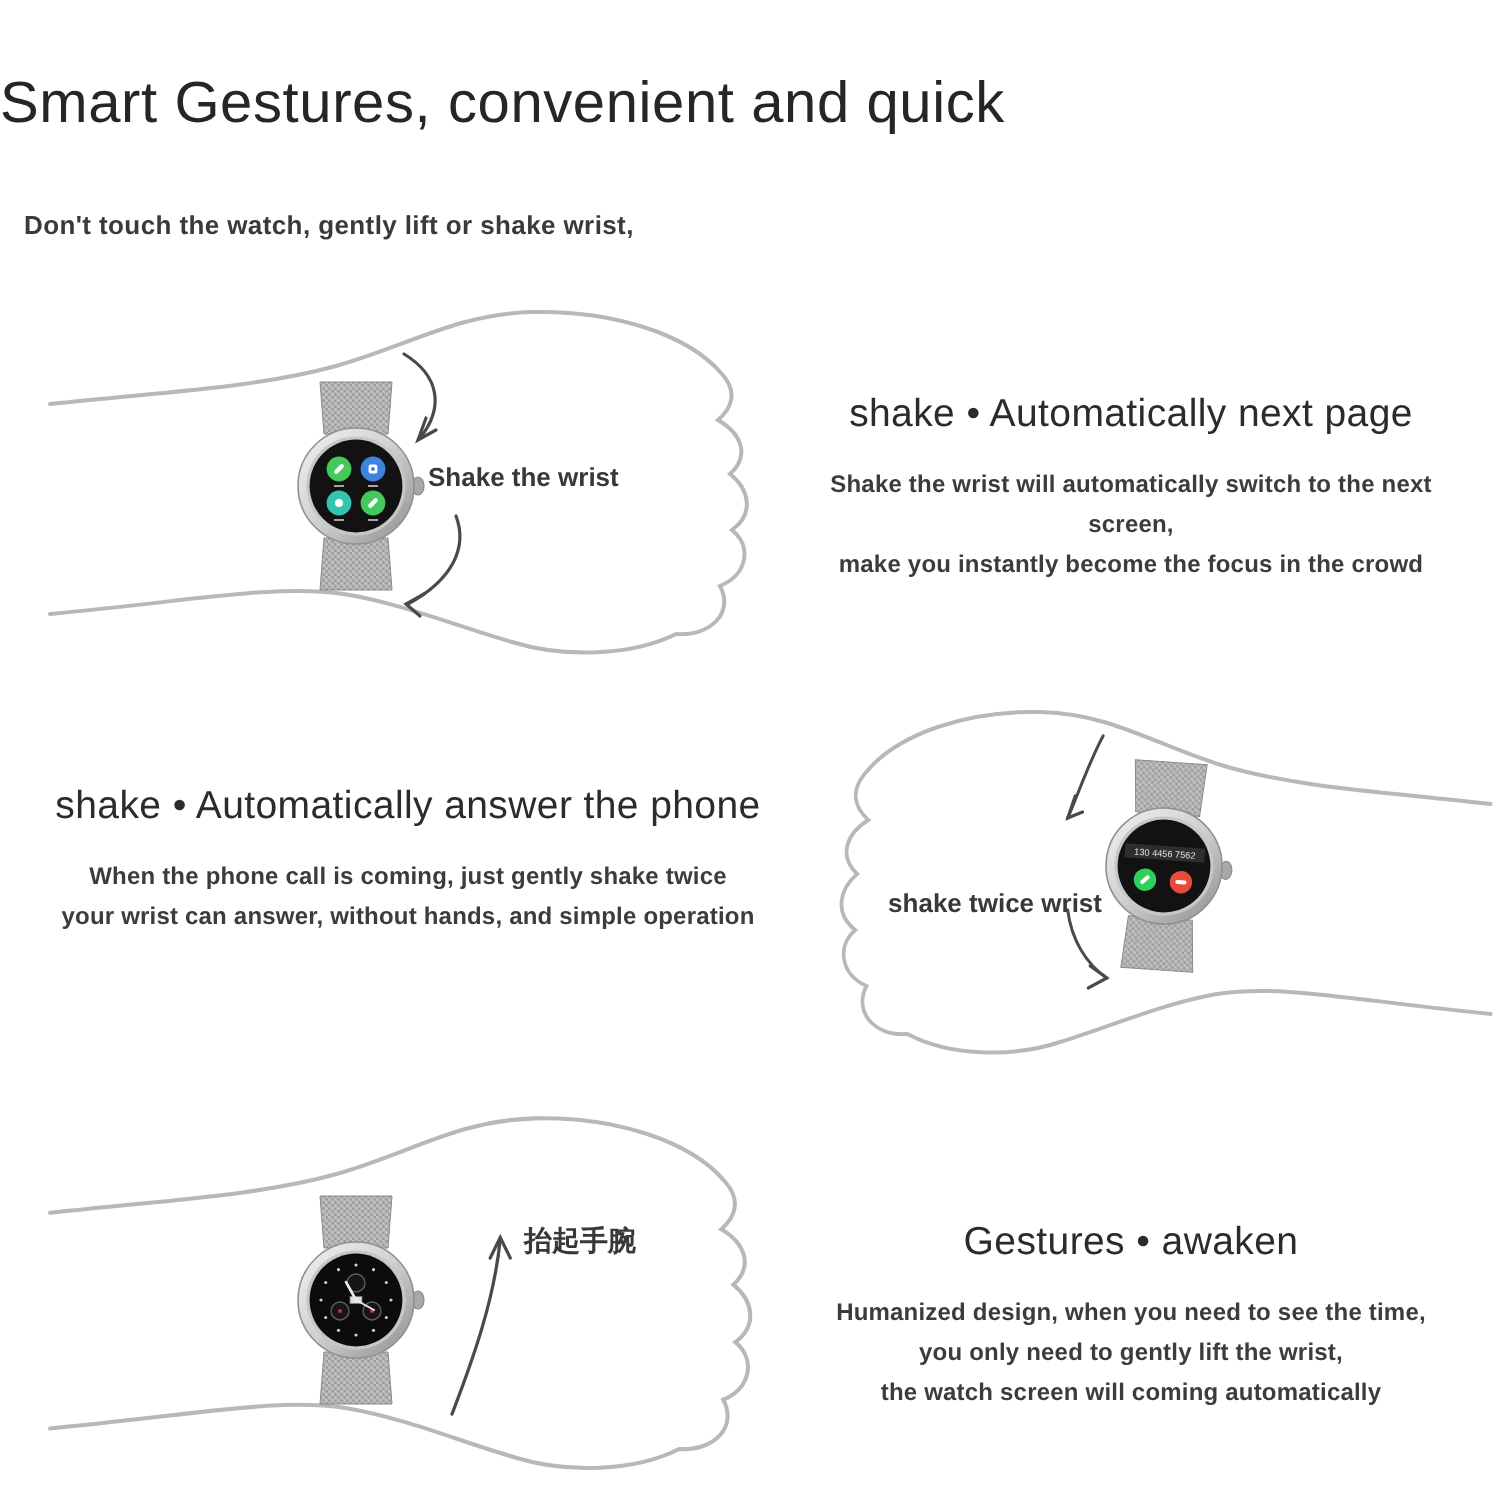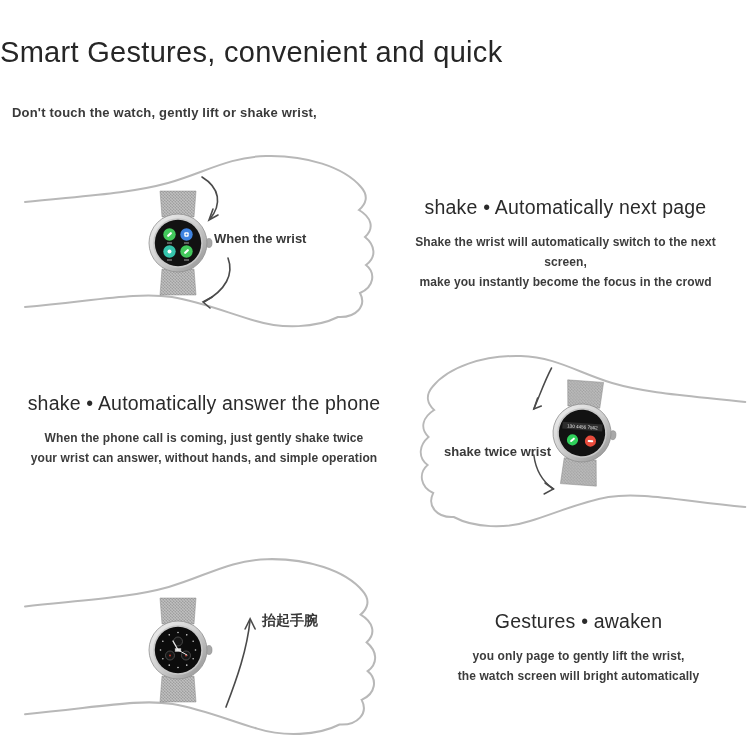--- a/index.html
+++ b/index.html
@@ -11,21 +11,21 @@
     font-size:29px;font-weight:400;color:#262626;letter-spacing:.3px;}
   .sub{margin:12px;position:absolute;left:0;width:750px;
     font-size:13px;font-weight:700;color:#3a3a3a;letter-spacing:.2px;}
   .sub1{top:93px;} .sub2{top:117px;}
   
   .textblock{position:absolute;text-align:center;}
   .textblock h2{margin:0 0 13px 0;font-size:19.5px;font-weight:400;color:#2b2b2b;letter-spacing:.2px;}
   .textblock p{margin:0;font-size:12px;line-height:20px;font-weight:700;color:#3c3c3c;letter-spacing:.1px;}
   #tb1{left:403px;top:196px;width:325px;}
   #tb2{left:15px;top:392px;width:378px;}
-  #tb3{left:416px;top:610px;width:325px;}
+  #tb3{left:403px;top:610px;width:325px;}
   
   .illus{position:absolute;}
   #illus1{left:20px;top:150px;width:410px;height:185px;}
   #illus2{left:368px;top:350px;width:382px;height:188px;}
   #illus3{left:20px;top:553px;width:412px;height:190px;}
   .illus svg{display:block;width:100%;height:100%;}
   
   .watch{position:absolute;width:70px;height:120px;}
   .watch svg{display:block;width:70px;height:120px;}
   #watch1{left:143px;top:183px;}
@@ -105,21 +105,21 @@
         </g>
         <g transform="translate(43.5,68.5)">
           <circle r="6.2" fill="#43c95c"></circle>
           <rect x="-3" y="-1.1" width="6" height="2.2" rx="1.1" fill="#ffffff" transform="rotate(-45)"></rect>
           <rect x="-2.5" y="8" width="5" height="1" fill="#cccccc" opacity="0.8"></rect>
         </g>
       </g>
     </svg>
   </div>
 
-  <div class="glabel" id="glabel1">When the wrist</div>
+  <div class="glabel" id="glabel1">Shake the wrist</div>
 
   <div class="textblock" id="tb2">
     <h2>shake • Automatically answer the phone</h2>
     <p>When the phone call is coming, just gently shake twice</p>
     <p>your wrist can answer, without hands, and simple operation</p>
   </div>
 
   <div class="textblock" id="tb1">
     <h2>shake • Automatically next page</h2>
     <p>Shake the wrist will automatically switch to the next screen,</p>
@@ -250,17 +250,18 @@
         </g>
         <circle r="1.1" fill="#e8e8e8"></circle>
       </g>
     </svg>
   </div>
 
   <div class="glabel" id="glabel3">抬起手腕</div>
 
   <div class="textblock" id="tb3">
     <h2>Gestures • awaken</h2>
-    <p>you only page to gently lift the wrist,</p>
-    <p>the watch screen will bright automatically</p>
+    <p>Humanized design, when you need to see the time,</p>
+    <p>you only need to gently lift the wrist,</p>
+    <p>the watch screen will coming automatically</p>
   </div>
 
 </div>
 
 </body></html>

